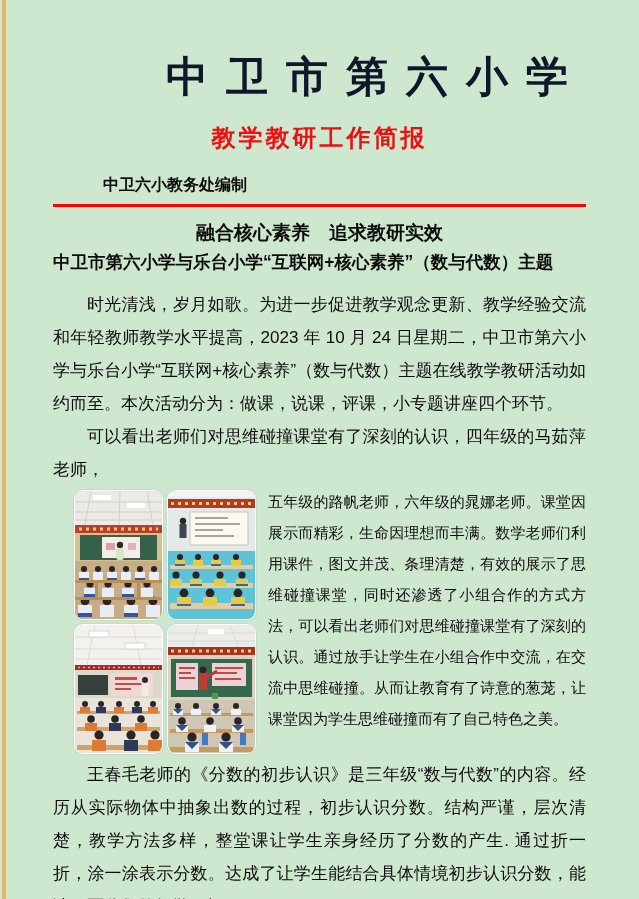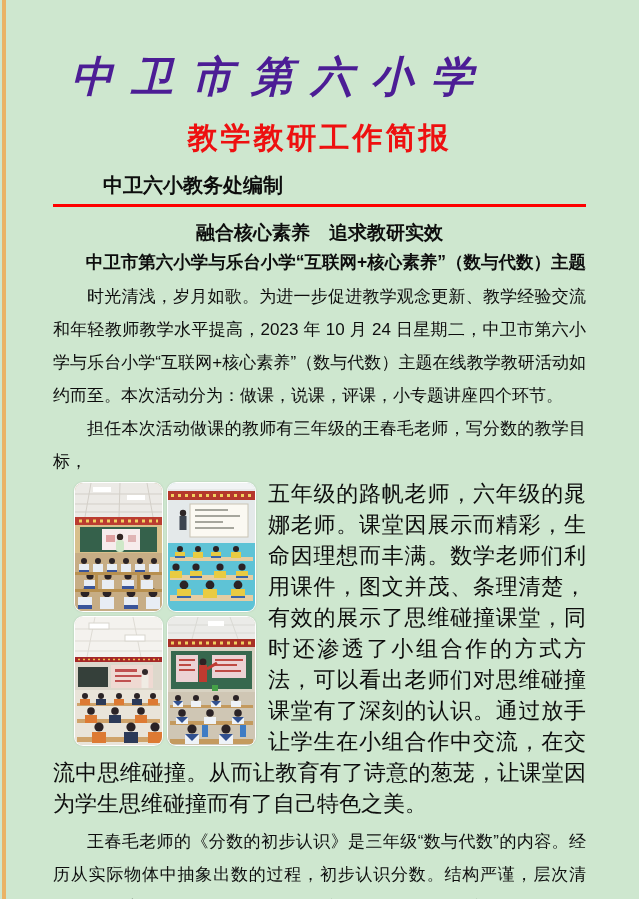--- a/index.html
+++ b/index.html
@@ -11,64 +11,63 @@
     font-family:"Liberation Sans","DejaVu Sans",sans-serif;
     color:#0d0d0d;
   }
   .edge-strip{
     position:absolute;left:2px;top:0;width:4px;height:899px;
     background:#eab366;
   }
   .content{padding:0 53px;}
   .school-title{
     margin:52px 0 0;
-    text-align:left;
-    color:#4c1d95;
+    text-align:right;
+    color:#0f172a;
     font-family:"Liberation Serif","DejaVu Serif",serif;
     font-weight:bold;
     font-size:42px;line-height:50px;
     letter-spacing:18px;text-indent:18px;
     white-space:nowrap;
-    font-style:italic;
   }
   .bulletin-title{
     margin-top:18px;
     text-align:center;
     color:#ee1010;
     font-family:"Liberation Serif","DejaVu Serif",serif;
     font-weight:bold;
-    font-size:30px;line-height:36px;
+    font-size:24px;line-height:36px;
     letter-spacing:3px;
   }
   .byline{
     display:flex;justify-content:space-between;align-items:baseline;
     margin:18px 10px 0 50px;
     font-family:"Liberation Serif","DejaVu Serif",serif;
     font-weight:bold;
-    font-size:20px;line-height:22px;
+    font-size:16px;line-height:22px;
   }
   .red-rule{height:3px;background:#ff0000;margin-top:8px;}
   .article-heading{
     margin-top:12px;
     text-align:center;font-weight:bold;
     font-size:19px;line-height:28px;
   }
   .article-subheading{
-    text-align:right;font-weight:bold;
+    text-align:left;font-weight:bold;
     font-size:17.5px;line-height:31px;
   }
   .body-para{
     margin:0;
     font-size:17px;line-height:33px;
     text-align:justify;
     text-indent:34px;
   }
-  .para1{margin-top:2px;}
+  .para1{margin-top:10px;}
   .para2-rest{
-    font-size:22px;line-height:31px;
+    font-size:15px;line-height:31px;
     text-align:justify;
   }
   .para3{clear:left;margin-top:6px;}
   .photo-grid{
     float:left;
     width:182px;
     margin:4px 12px 4px 21px;
     display:grid;
     grid-template-columns:89px 89px;
     gap:4px;
@@ -98,21 +97,21 @@
       </div>
       <div class="red-rule"></div>
     </header>
 
     <main>
       <div class="article-heading">融合核心素养　追求教研实效</div>
       <div class="article-subheading">中卫市第六小学与乐台小学“互联网+核心素养”（数与代数）主题</div>
 
       <p class="body-para para1">时光清浅，岁月如歌。为进一步促进教学观念更新、教学经验交流和年轻教师教学水平提高，2023 年 10 月 24 日星期二，中卫市第六小学与乐台小学“互联网+核心素养”（数与代数）主题在线教学教研活动如约而至。本次活动分为：做课，说课，评课，小专题讲座四个环节。</p>
 
-      <p class="body-para">担任本次活动做课的教师有三年级的王春毛老师，写分数的教学目标，</p>
+      <p class="body-para">可以看出老师们对思维碰撞课堂有了深刻的认识，四年级的马茹萍老师，</p>
 
       <div class="para2-rest">
         <div class="photo-grid">
 
           <div class="photo">
             <svg viewBox="0 0 87 128">
               <rect width="87" height="128" fill="#cdb48e"></rect>
               <rect width="87" height="34" fill="#eceae6"></rect>
               <g stroke="#d3cfc8" stroke-width="1">
                 <line x1="0" y1="11" x2="87" y2="11"></line>

